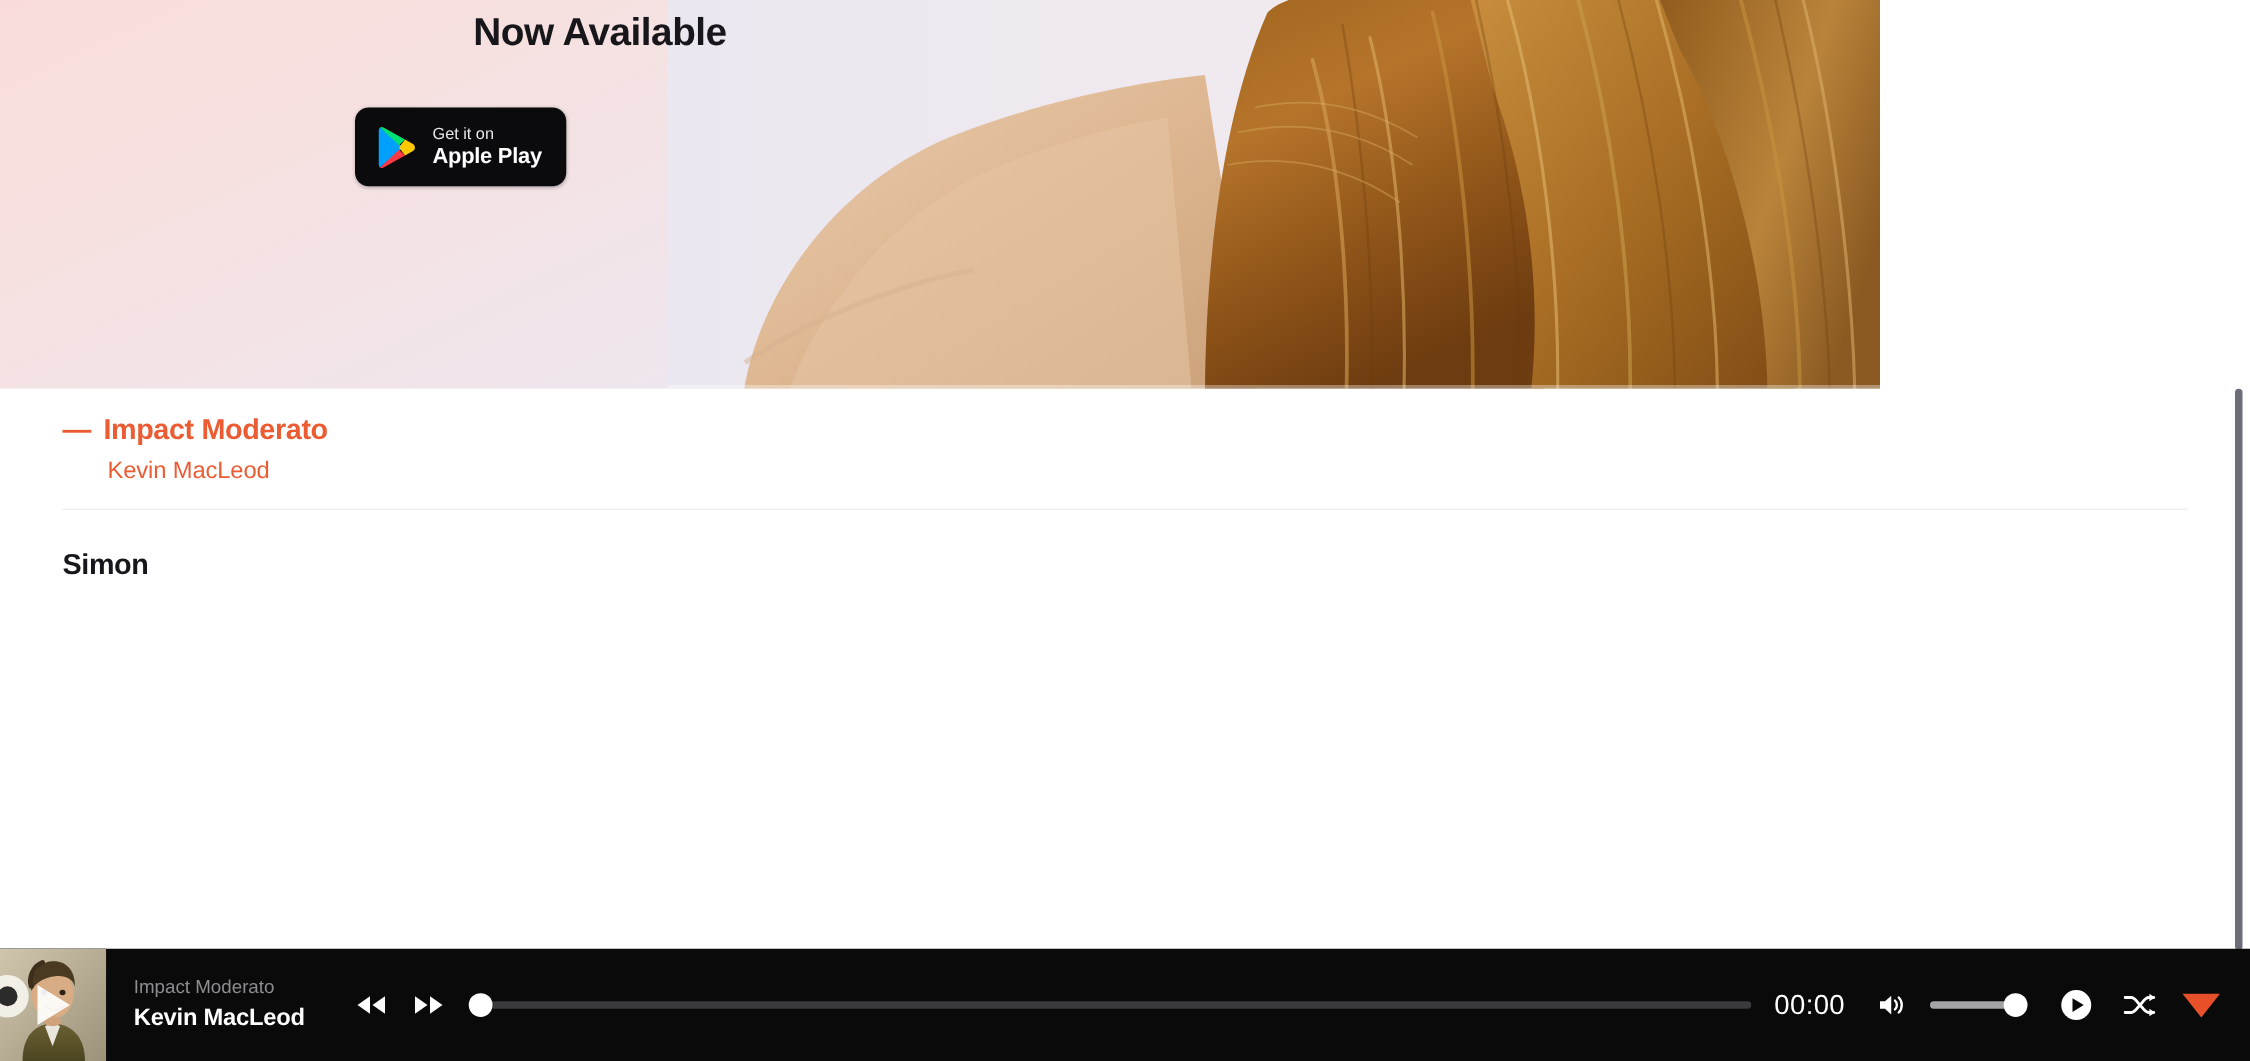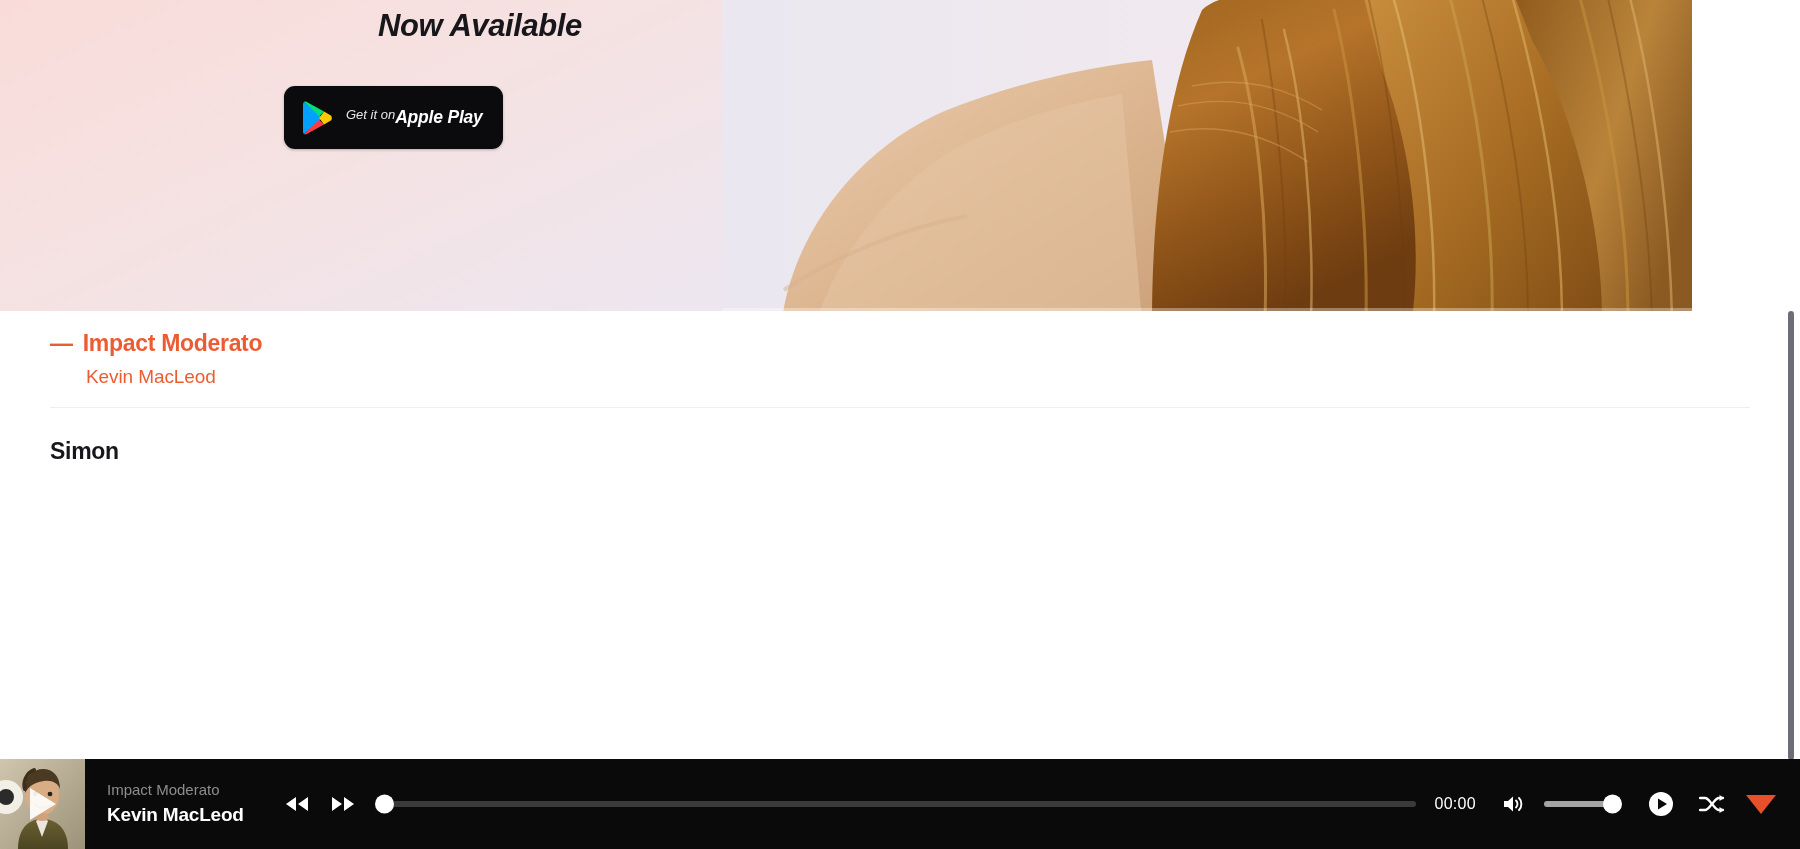--- a/index.html
+++ b/index.html
@@ -6,24 +6,23 @@
   html, body {
     width:1800px; height:849px;
     overflow:hidden;
     background:#ffffff;
     font-family:"Liberation Sans", sans-serif;
   }
 
   
   .hero {
     position:absolute; left:0; top:0;
-    width:1692px; height:311px;
+    width:1504px; height:311px;
     background:linear-gradient(155deg,#f9dcd9 0%,#f6e1e0 22%,#eee6ee 55%,#eae7f0 80%,#e9e6ef 100%);
     overflow:hidden;
-    font-style:italic;
   }
   .hero-photo {
     position:absolute; right:0; top:-10px;
     width:970px; height:330px;
     overflow:hidden;
   }
   .hero-photo svg { display:block; width:100%; height:100%; }
 
   .hero-title {
     position:absolute; left:0; top:8px; width:960px;
@@ -38,21 +37,21 @@
   }
   .badge {
     display:flex; align-items:center; gap:12px;
     background:#0b0b0d;
     border-radius:11px;
     padding:11px 20px 11px 16px;
     box-shadow:0 1px 3px rgba(0,0,0,.25);
     cursor:pointer;
     height:63px;
   }
-  .badge-txt { display:flex; flex-direction:row; line-height:1.12; }
+  .badge-txt { display:flex; flex-direction:column; line-height:1.12; }
   .badge-small { font-size:13px; color:#e7e7e9; font-weight:normal; }
   .badge-big { font-size:17.5px; color:#ffffff; font-weight:bold; letter-spacing:-0.2px; }
   .badge-icon { width:34px; height:36px; flex:0 0 34px; }
   .badge-icon svg { display:block; width:100%; height:100%; }
 
   
   .tracklist {
     position:absolute; left:0; top:311px;
     width:1800px; height:449px;
     background:#ffffff;
@@ -128,21 +127,21 @@
     transform:translateY(-50%);
     height:6px; background:#3a3a3c; border-radius:3px;
   }
   .progress-handle {
     position:absolute; left:0; top:50%; transform:translateY(-50%);
     width:19px; height:19px; border-radius:50%;
     background:#ffffff;
   }
 
   .time-label {
-    font-size:16px; color:#ffffff; font-weight:normal;
+    font-size:22px; color:#ffffff; font-weight:normal;
     margin-right:22px; letter-spacing:0.3px; white-space:nowrap;
   }
 
   .vol-wrap { display:flex; align-items:center; gap:14px; margin-right:22px; }
   .vol-slider { position:relative; width:78px; height:19px; cursor:pointer; }
   .vol-track {
     position:absolute; left:0; right:9px; top:50%; transform:translateY(-50%);
     height:6px; background:#a4a4a7; border-radius:3px;
   }
   .vol-handle {

